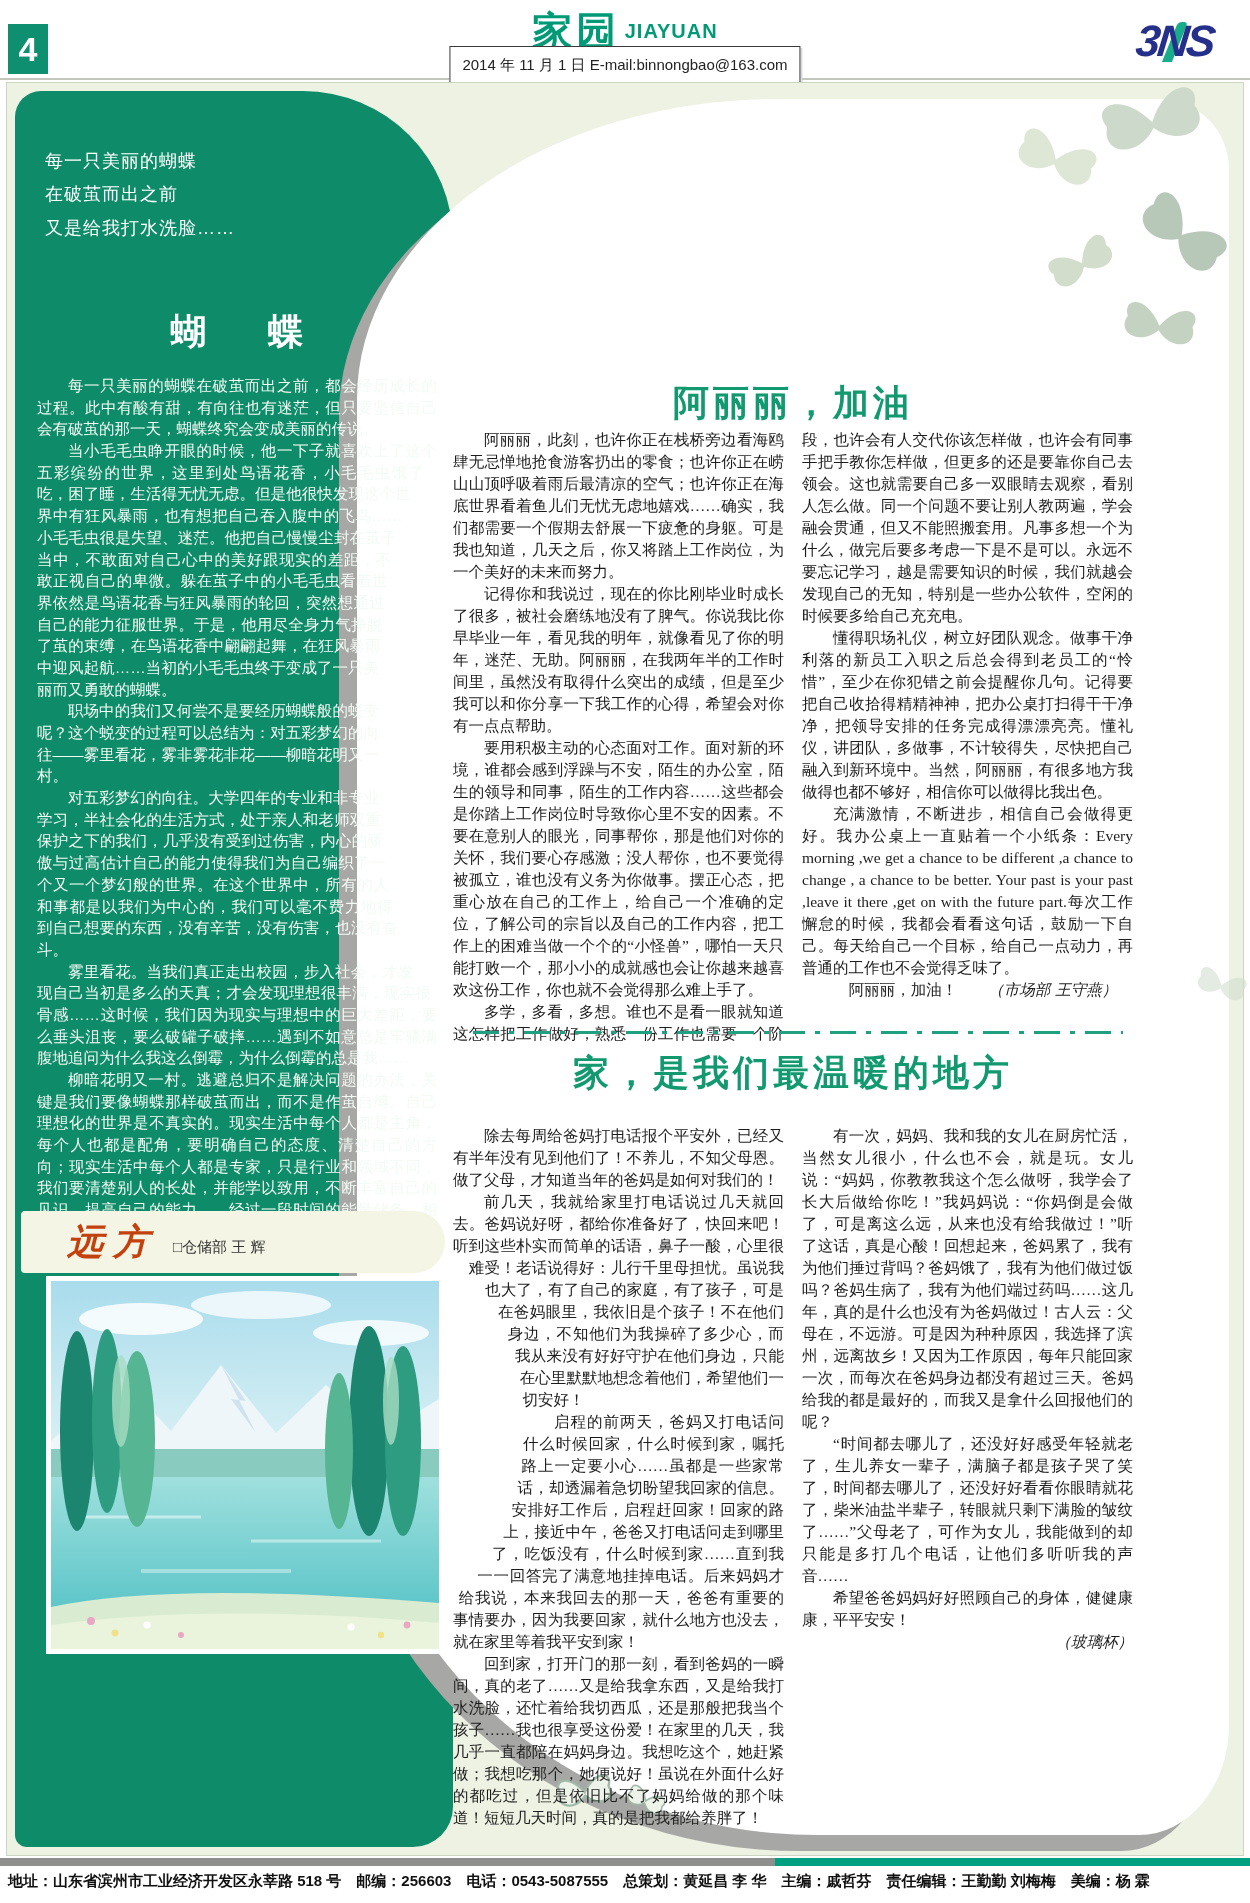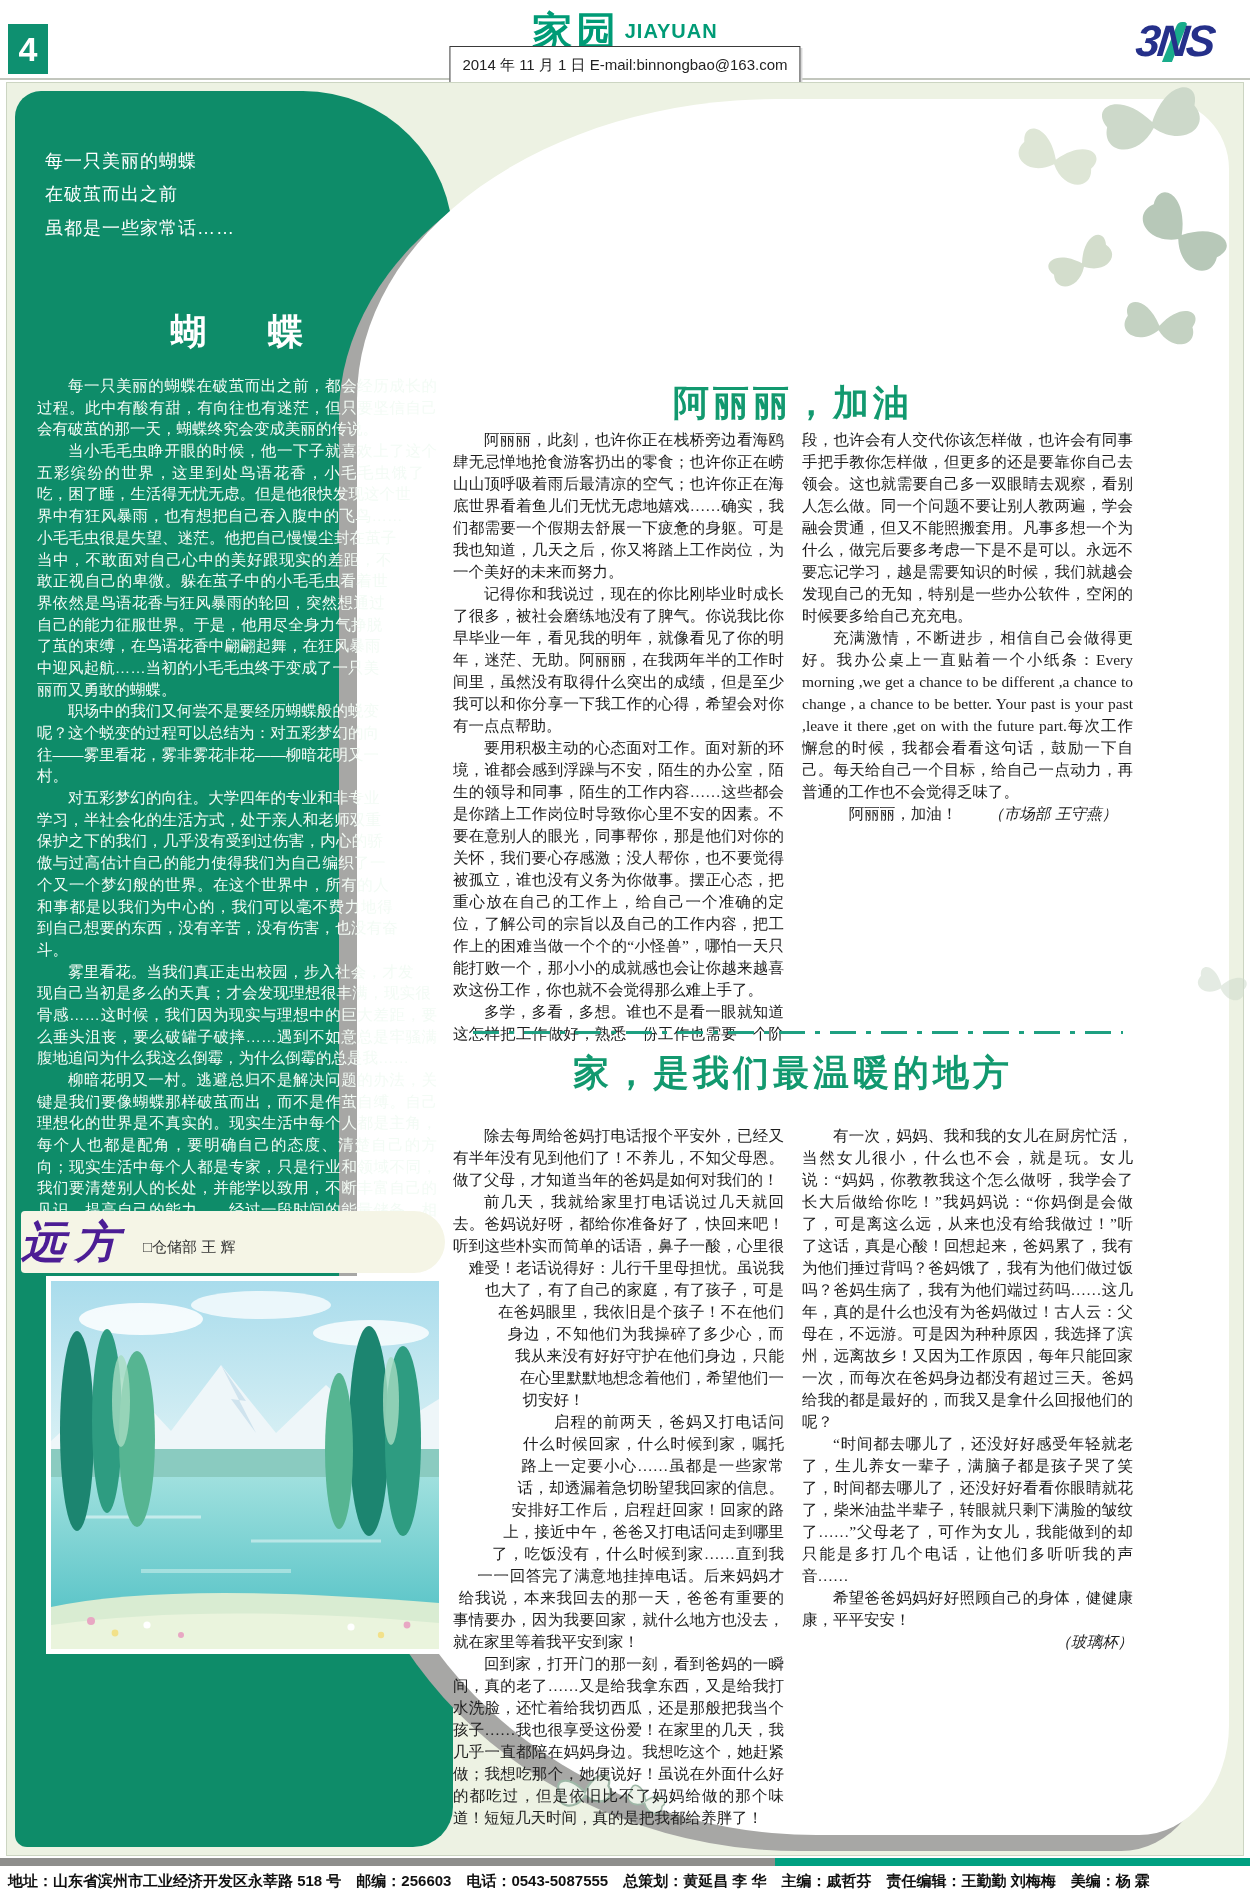--- a/index.html
+++ b/index.html
@@ -48,22 +48,22 @@
   .bf-body p{margin:0;text-indent:2em;}
   .bubble-intrude{float:right;width:58px;height:500px;margin-top:210px;border-radius:50%;
                   shape-outside:ellipse(62px 255px at 105% 50%);}
   .closer{display:flex;justify-content:center;break-inside:avoid;}
   .closer .lead{text-indent:2em;}
   .byline{font-family:"DejaVu Serif",serif;font-style:italic;white-space:nowrap;}
 
   
   .yf-band{position:absolute;left:14px;top:1128px;width:424px;height:62px;background:#f5f5e6;
            border-radius:4px 32px 32px 4px;display:flex;align-items:center;}
-  .yf-title{color:#4c1d95;font-size:44px;font-weight:bold;font-style:italic;letter-spacing:10px;
-            font-family:"DejaVu Serif",serif;}
+  .yf-title{color:#c2410c;font-size:36px;font-weight:bold;font-style:italic;letter-spacing:10px;
+            font-family:"DejaVu Serif",serif;margin-left:46px;}
   .yf-author{color:#333;font-size:15px;margin-left:14px;margin-top:10px;font-family:"Liberation Sans",sans-serif;}
   .painting{position:absolute;left:44px;top:1198px;width:388px;height:368px;background:#ffffff;
             padding:0;box-shadow:0 0 0 5px #ffffff;}
   .painting svg{display:block;}
 
   
   .art-title{position:absolute;width:680px;left:446px;text-align:center;color:#12996f;
              font-size:36px;font-weight:bold;letter-spacing:4px;font-family:"Liberation Serif",serif;}
   .art-body{position:absolute;left:446px;width:680px;column-count:2;column-gap:18px;column-fill:auto;
             font-family:"Liberation Serif",serif;color:#1c1c1c;font-size:15.5px;line-height:1.42;text-align:justify;margin-top:16px;}
@@ -145,21 +145,21 @@
       <span class="bfly" style="left:615px;top:1700px;">
         <svg width="46" height="38" viewBox="0 0 40 32" style="transform:rotate(26deg);">
             <path fill="#eef3ea" stroke="#9fb8a8" stroke-width="1.4" d="M20 15 C12 2 1 5 5 13 C1 21 12 26 20 17 C28 26 39 21 35 13 C39 5 28 2 20 15 Z"></path>
           </svg>
         </span>
     </div>
 
     <div class="bf-intro">
       <div>每一只美丽的蝴蝶</div>
       <div>在破茧而出之前</div>
-      <div>虽都是一些家常话……</div>
+      <div>又是给我打水洗脸……</div>
     </div>
 
     <div class="bf-title">蝴  蝶</div>
 
     <div class="bf-body">
       <div class="bubble-intrude"></div>
       <p>每一只美丽的蝴蝶在破茧而出之前，都会经历成长的过程。此中有酸有甜，有向往也有迷茫，但只要坚信自己会有破茧的那一天，蝴蝶终究会变成美丽的传说。</p>
       <p>当小毛毛虫睁开眼的时候，他一下子就喜欢上了这个五彩缤纷的世界，这里到处鸟语花香，小毛毛虫饿了吃，困了睡，生活得无忧无虑。但是他很快发现这个世界中有狂风暴雨，也有想把自己吞入腹中的飞鸟……小毛毛虫很是失望、迷茫。他把自己慢慢尘封在茧子当中，不敢面对自己心中的美好跟现实的差距，不敢正视自己的卑微。躲在茧子中的小毛毛虫看着世界依然是鸟语花香与狂风暴雨的轮回，突然想通过自己的能力征服世界。于是，他用尽全身力气挣脱了茧的束缚，在鸟语花香中翩翩起舞，在狂风暴雨中迎风起航……当初的小毛毛虫终于变成了一只美丽而又勇敢的蝴蝶。</p>
       <p>职场中的我们又何尝不是要经历蝴蝶般的蜕变呢？这个蜕变的过程可以总结为：对五彩梦幻的向往——雾里看花，雾非雾花非花——柳暗花明又一村。</p>
       <p>对五彩梦幻的向往。大学四年的专业和非专业学习，半社会化的生活方式，处于亲人和老师双重保护之下的我们，几乎没有受到过伤害，内心的骄傲与过高估计自己的能力使得我们为自己编织了一个又一个梦幻般的世界。在这个世界中，所有的人和事都是以我们为中心的，我们可以毫不费力地得到自己想要的东西，没有辛苦，没有伤害，也没有奋斗。</p>
@@ -216,20 +216,21 @@
         <circle cx="356" cy="344" r="3.4" fill="#e8a7c3"></circle>
       </svg>
     </div>
 
     <div class="art-title" style="top:264px;margin-top:32px;">阿丽丽，加油</div>
     <div class="art-body" id="ali-body">
       <p>阿丽丽，此刻，也许你正在栈桥旁边看海鸥肆无忌惮地抢食游客扔出的零食；也许你正在崂山山顶呼吸着雨后最清凉的空气；也许你正在海底世界看着鱼儿们无忧无虑地嬉戏……确实，我们都需要一个假期去舒展一下疲惫的身躯。可是我也知道，几天之后，你又将踏上工作岗位，为一个美好的未来而努力。</p>
       <p>记得你和我说过，现在的你比刚毕业时成长了很多，被社会磨练地没有了脾气。你说我比你早毕业一年，看见我的明年，就像看见了你的明年，迷茫、无助。阿丽丽，在我两年半的工作时间里，虽然没有取得什么突出的成绩，但是至少我可以和你分享一下我工作的心得，希望会对你有一点点帮助。</p>
       <p>要用积极主动的心态面对工作。面对新的环境，谁都会感到浮躁与不安，陌生的办公室，陌生的领导和同事，陌生的工作内容……这些都会是你踏上工作岗位时导致你心里不安的因素。不要在意别人的眼光，同事帮你，那是他们对你的关怀，我们要心存感激；没人帮你，也不要觉得被孤立，谁也没有义务为你做事。摆正心态，把重心放在自己的工作上，给自己一个准确的定位，了解公司的宗旨以及自己的工作内容，把工作上的困难当做一个个的“小怪兽”，哪怕一天只能打败一个，那小小的成就感也会让你越来越喜欢这份工作，你也就不会觉得那么难上手了。</p>
       <p>多学，多看，多想。谁也不是看一眼就知道这怎样把工作做好，熟悉一份工作也需要一个阶段，也许会有人交代你该怎样做，也许会有同事手把手教你怎样做，但更多的还是要靠你自己去领会。这也就需要自己多一双眼睛去观察，看别人怎么做。同一个问题不要让别人教两遍，学会融会贯通，但又不能照搬套用。凡事多想一个为什么，做完后要多考虑一下是不是可以。永远不要忘记学习，越是需要知识的时候，我们就越会发现自己的无知，特别是一些办公软件，空闲的时候要多给自己充充电。</p>
+      <p>懂得职场礼仪，树立好团队观念。做事干净利落的新员工入职之后总会得到老员工的“怜惜”，至少在你犯错之前会提醒你几句。记得要把自己收拾得精精神神，把办公桌打扫得干干净净，把领导安排的任务完成得漂漂亮亮。懂礼仪，讲团队，多做事，不计较得失，尽快把自己融入到新环境中。当然，阿丽丽，有很多地方我做得也都不够好，相信你可以做得比我出色。</p>
       <p>充满激情，不断进步，相信自己会做得更好。我办公桌上一直贴着一个小纸条：Every morning ,we get a chance to be different ,a chance to change , a chance to be better. Your past is your past ,leave it there ,get on with the future part.每次工作懈怠的时候，我都会看看这句话，鼓励一下自己。每天给自己一个目标，给自己一点动力，再普通的工作也不会觉得乏味了。</p>
       <p class="closer">
         <span class="lead">阿丽丽，加油！</span>
         <span class="byline">（市场部  王守燕）</span>
       </p>
     </div>
 
     <div class="divider"></div>
 
     <div class="art-title" style="top:966px;">家，是我们最温暖的地方</div>

